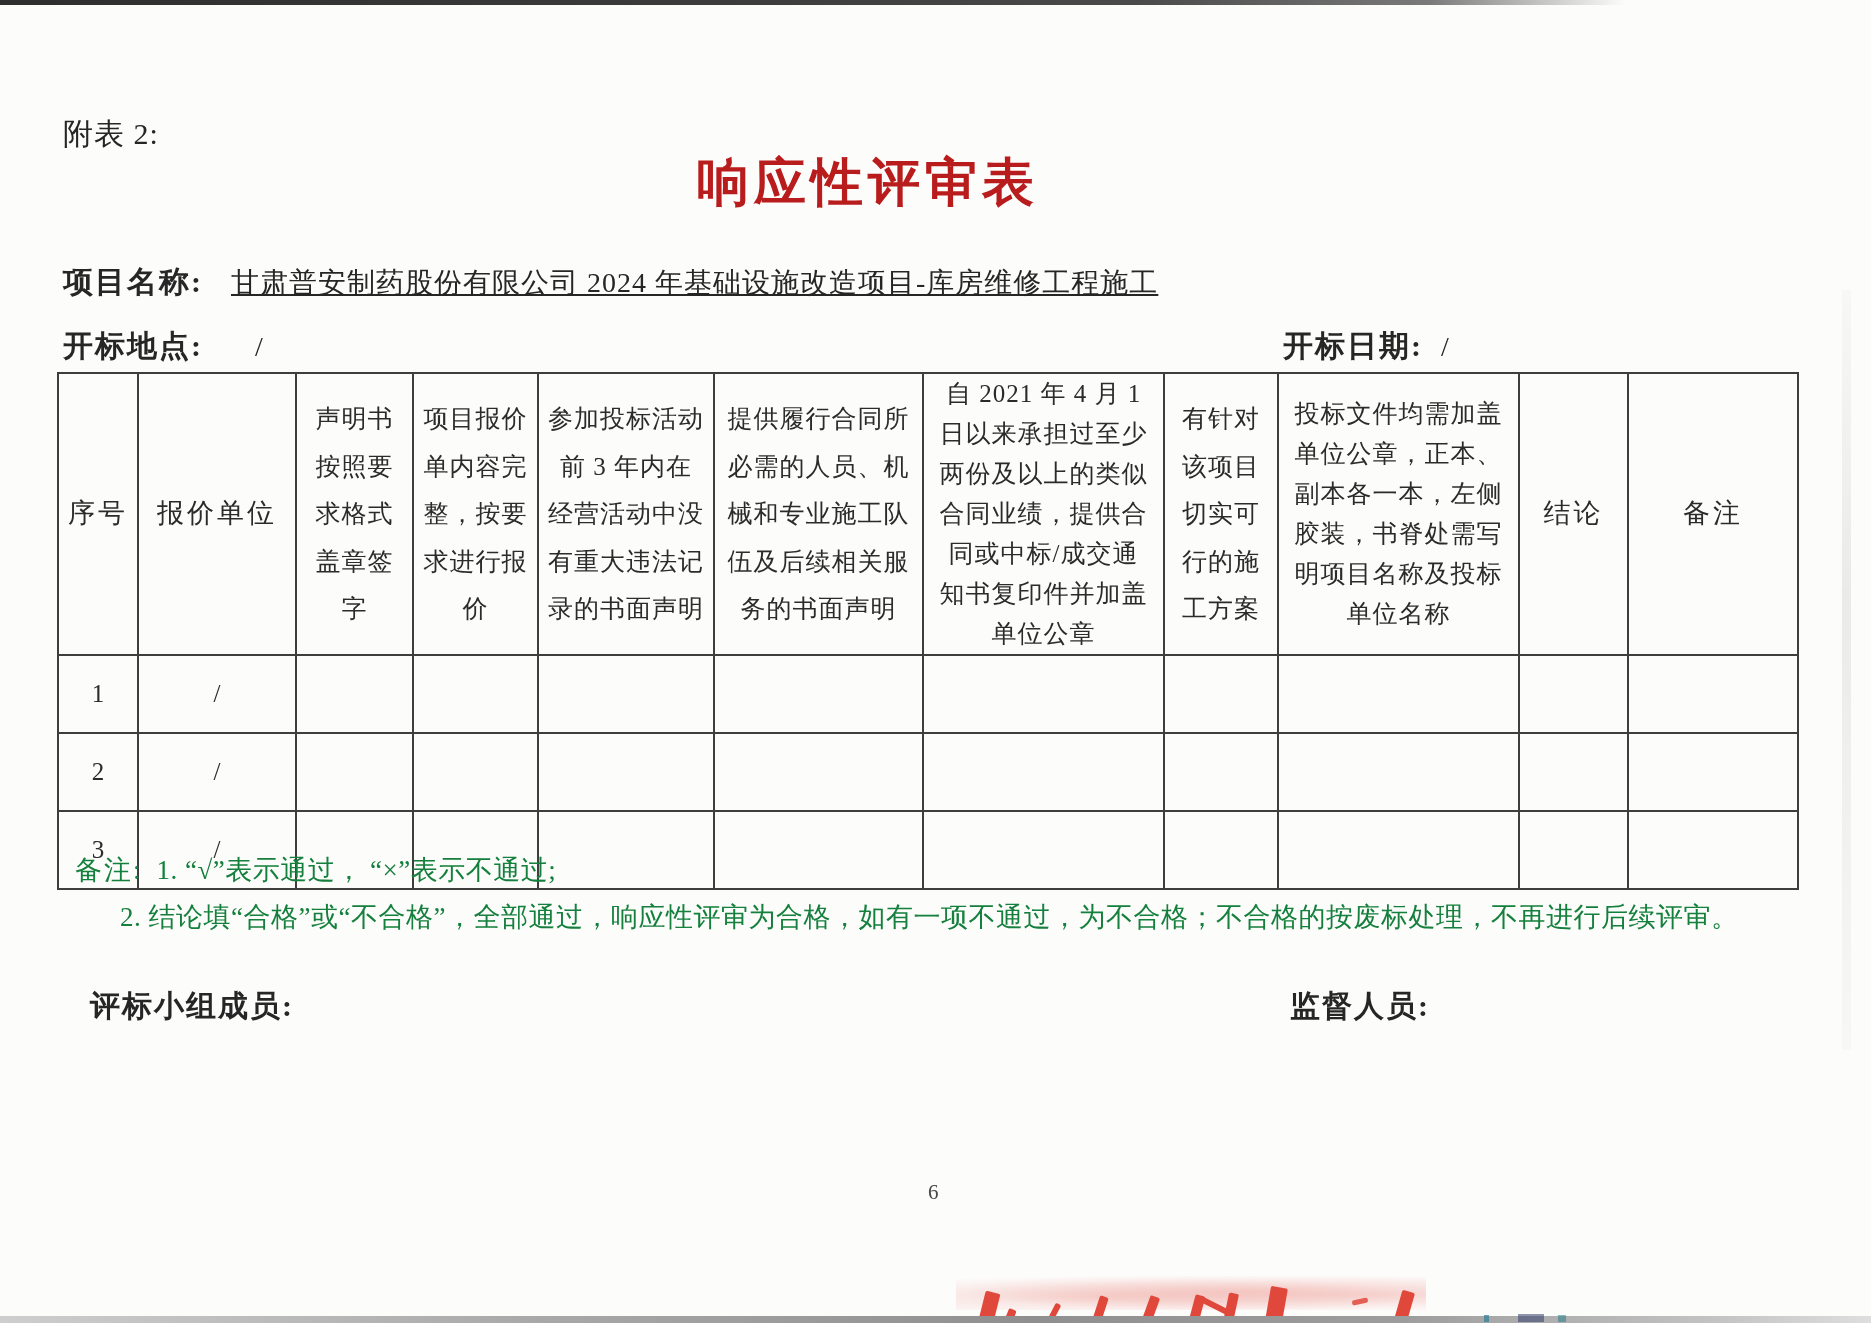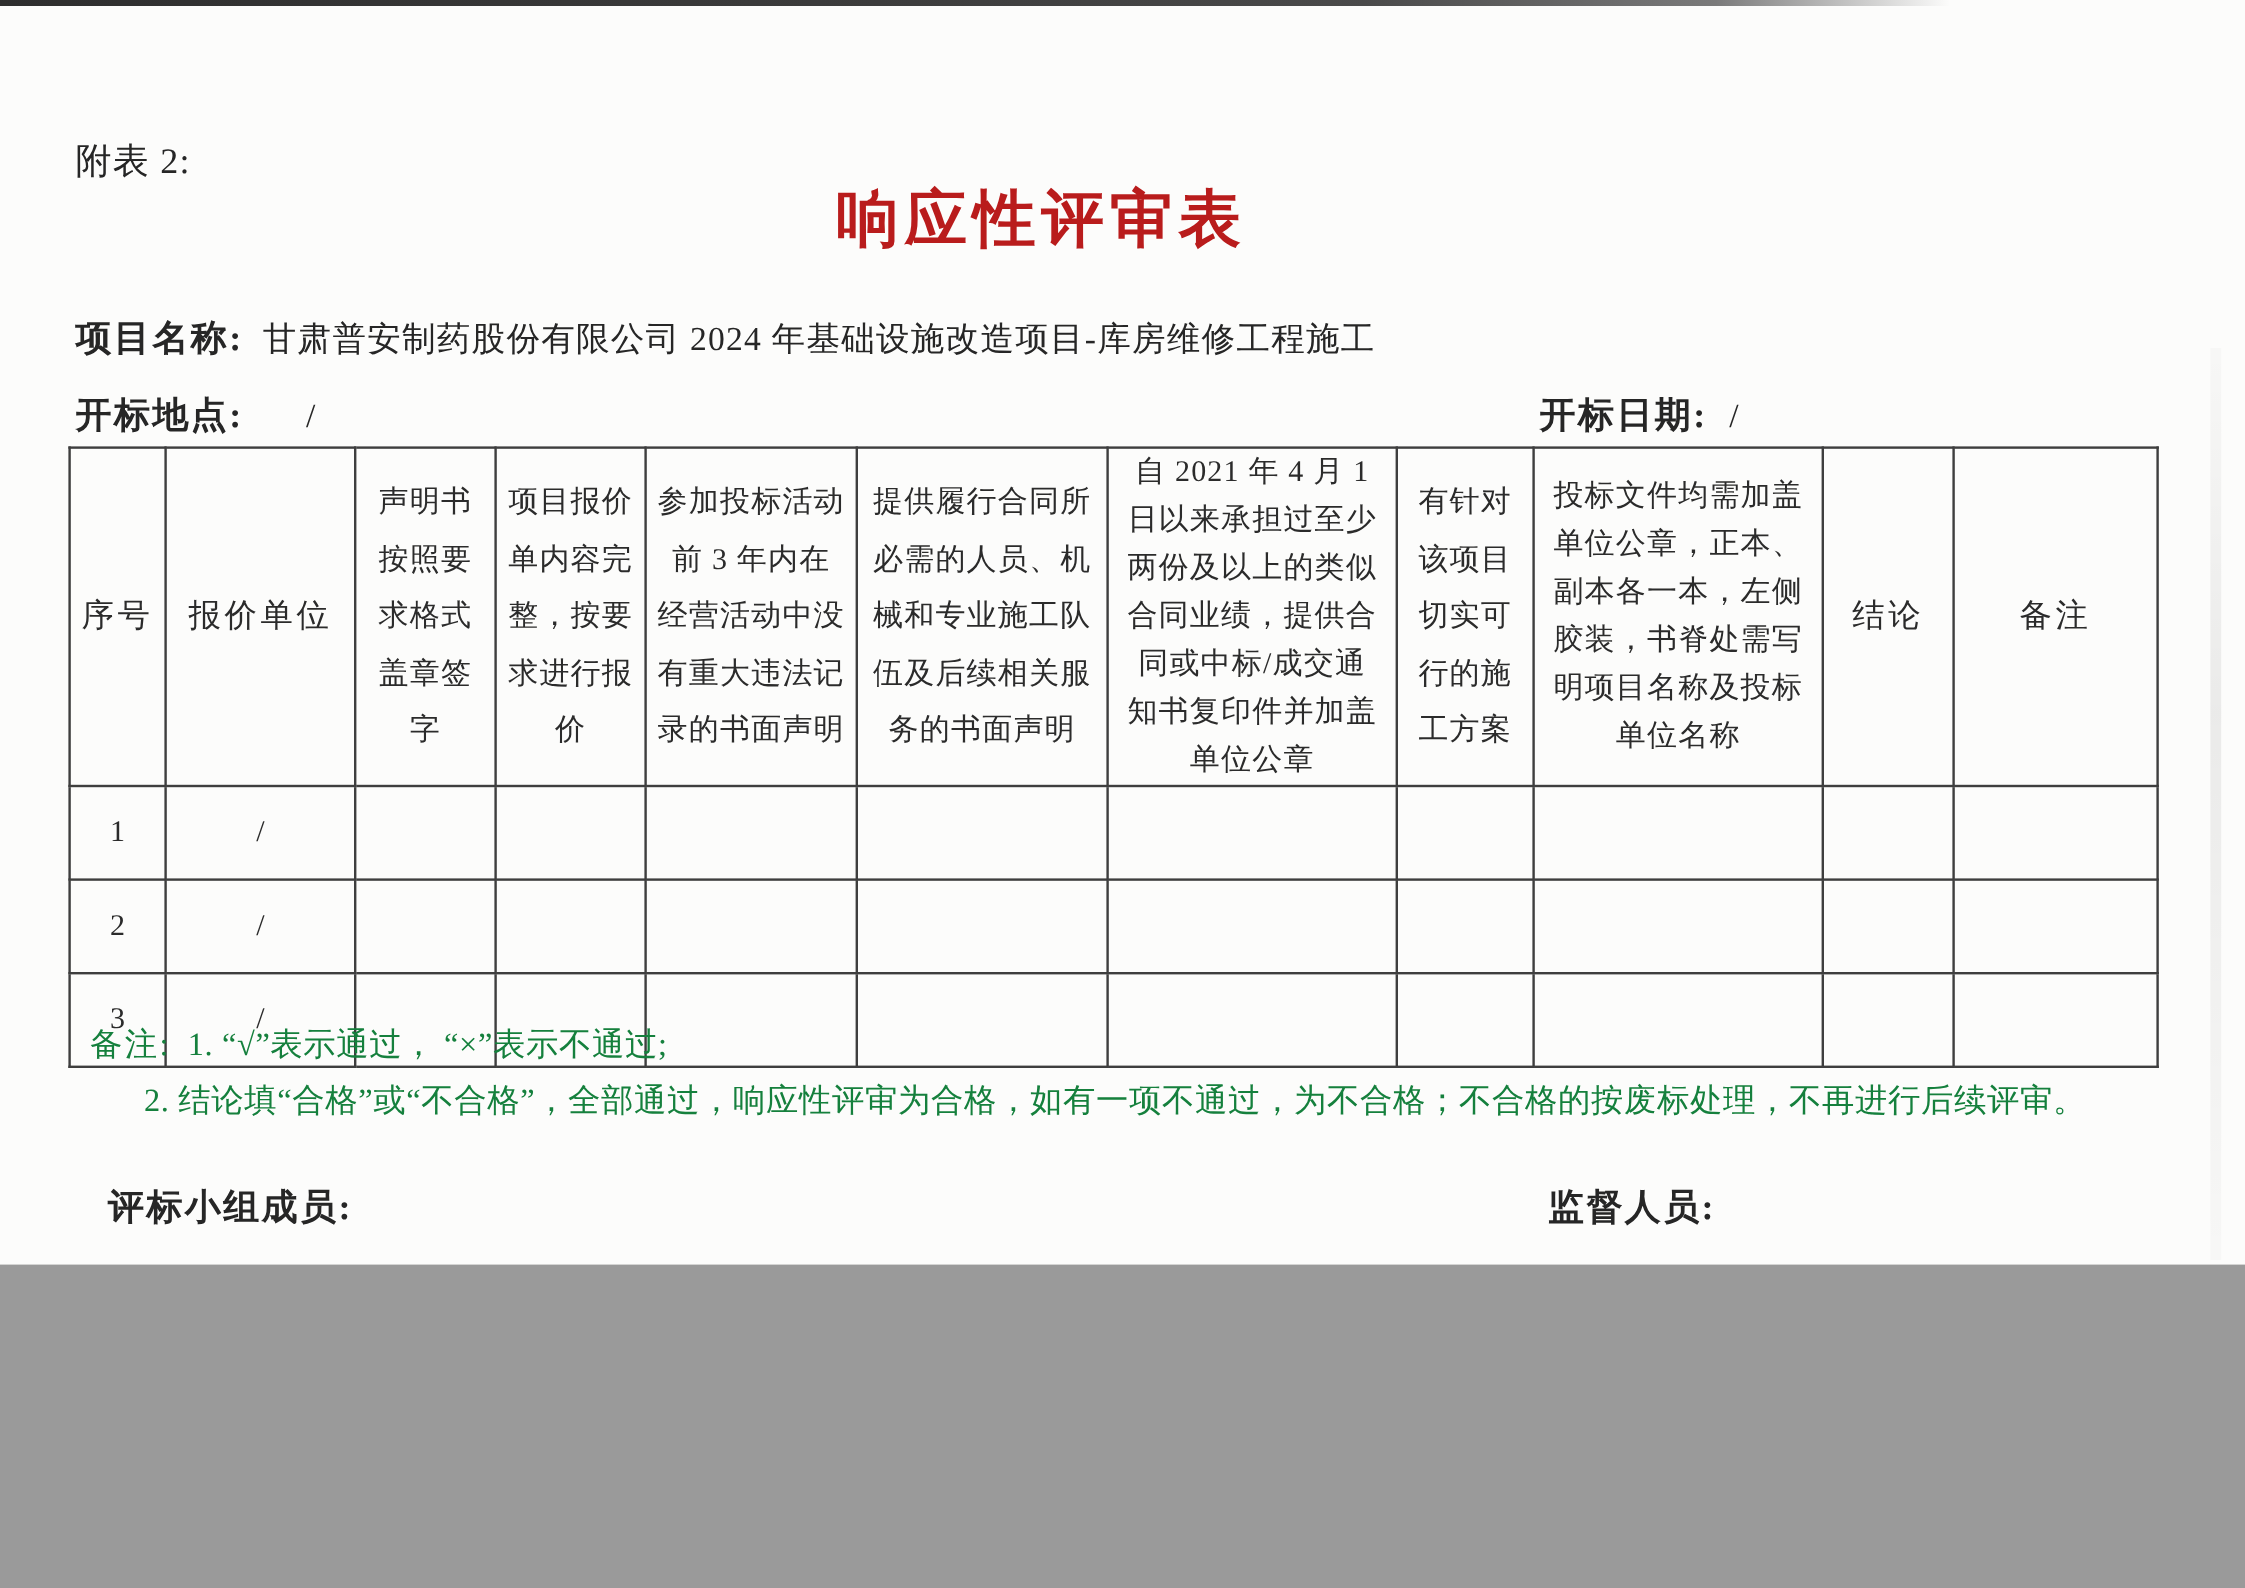--- a/index.html
+++ b/index.html
@@ -1,31 +1,31 @@
 <!DOCTYPE html>
 <html><head>
 <meta charset="utf-8">
 <style>
   html,body{margin:0;padding:0;background:#9a9a9a;}
   .page{
     position:relative;
-    width:1871px;height:1054px;
+    width:1871px;height:1323px;
     background:#fcfcfb;
     font-family:"Liberation Serif","DejaVu Serif",serif;
     color:#262626;
     overflow:hidden;
   }
   
   .attachment{position:absolute;left:63px;top:114px;font-size:30px;letter-spacing:1px;}
   .doc-title{position:absolute;left:868px;top:148px;transform:translateX(-50%);
     font-size:52px;font-weight:bold;letter-spacing:5px;white-space:nowrap;color:#b91c1c;}
   .meta-line{position:absolute;font-size:28px;white-space:nowrap;}
   .meta-label{font-weight:bold;font-size:30px;letter-spacing:2px;}
   .project-line{left:63px;top:262px;}
-  .project-value{margin-left:16px;letter-spacing:1px;}
+  .project-value{margin-left:28px;letter-spacing:1px;text-decoration:underline;}
   .location-line{left:63px;top:326px;}
   .location-value{margin-left:52px;}
   .date-line{left:1283px;top:326px;}
   .date-value{margin-left:18px;}
   
   .review-table{position:absolute;left:57px;top:372px;width:1740px;
     border-collapse:collapse;table-layout:fixed;}
   .review-table th,.review-table td{border:2px solid #3e3e3e;overflow:hidden;}
   .review-table thead th{
     height:241px;font-weight:normal;font-size:25px;line-height:1.9;

